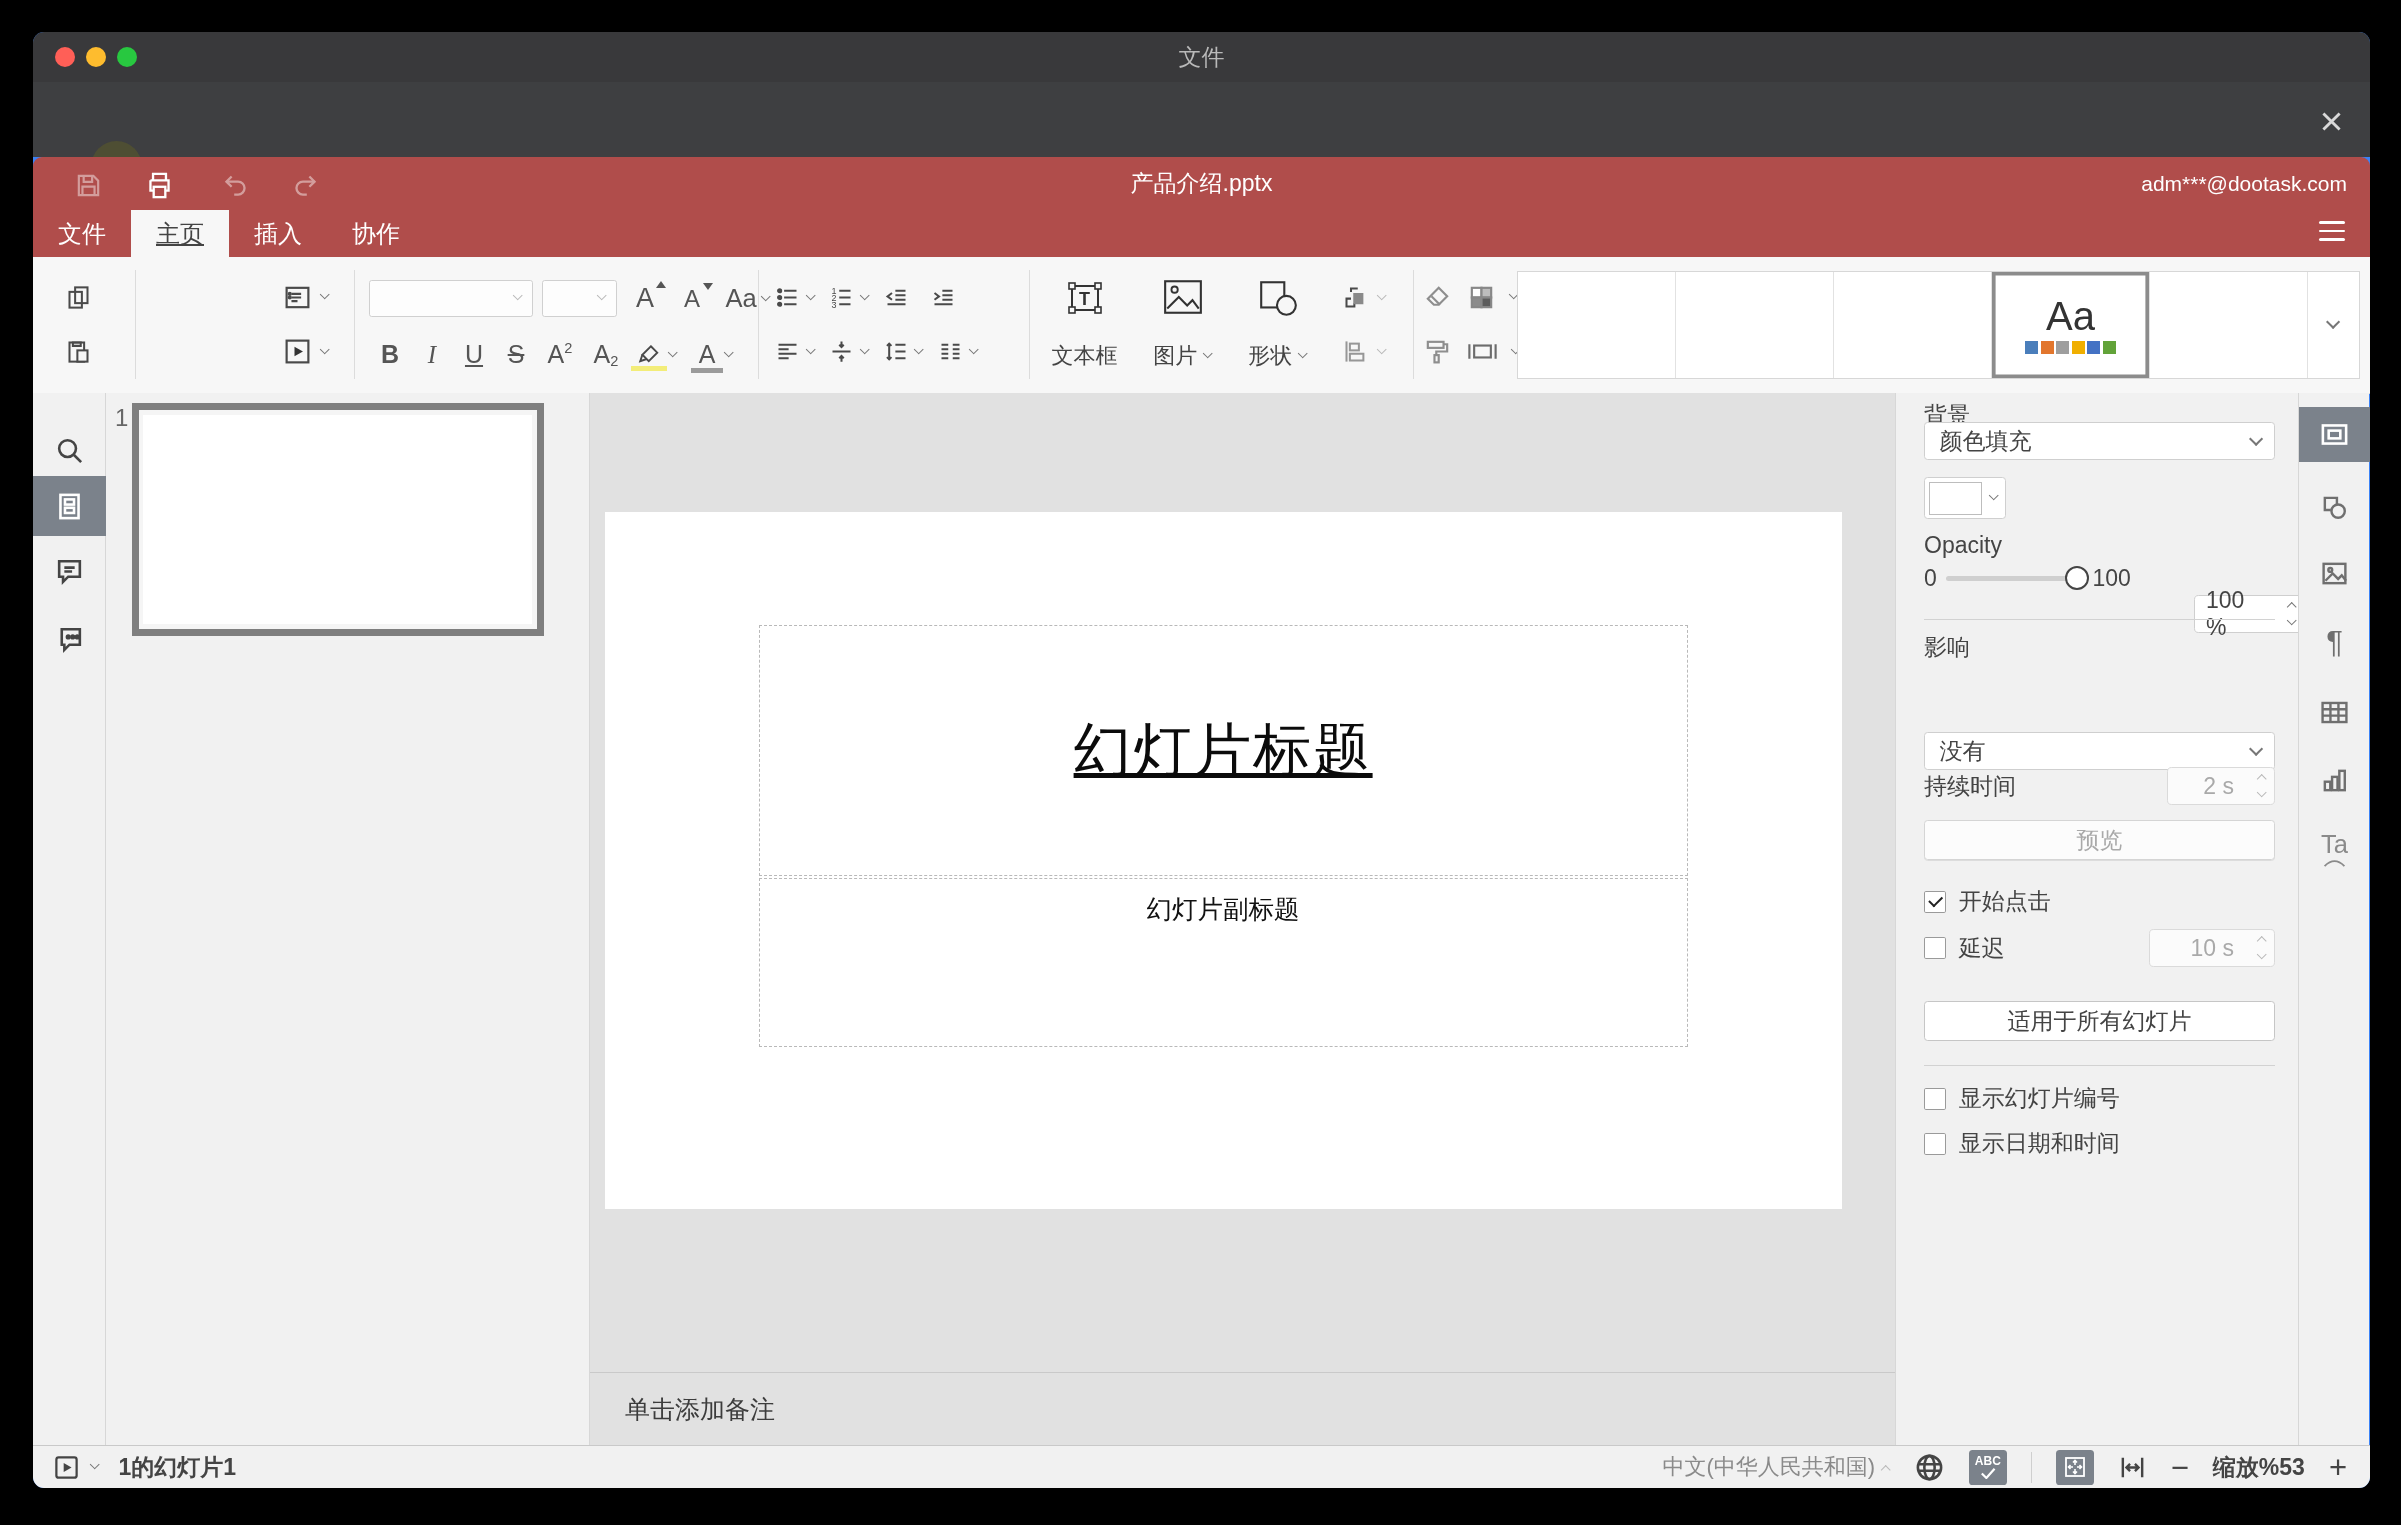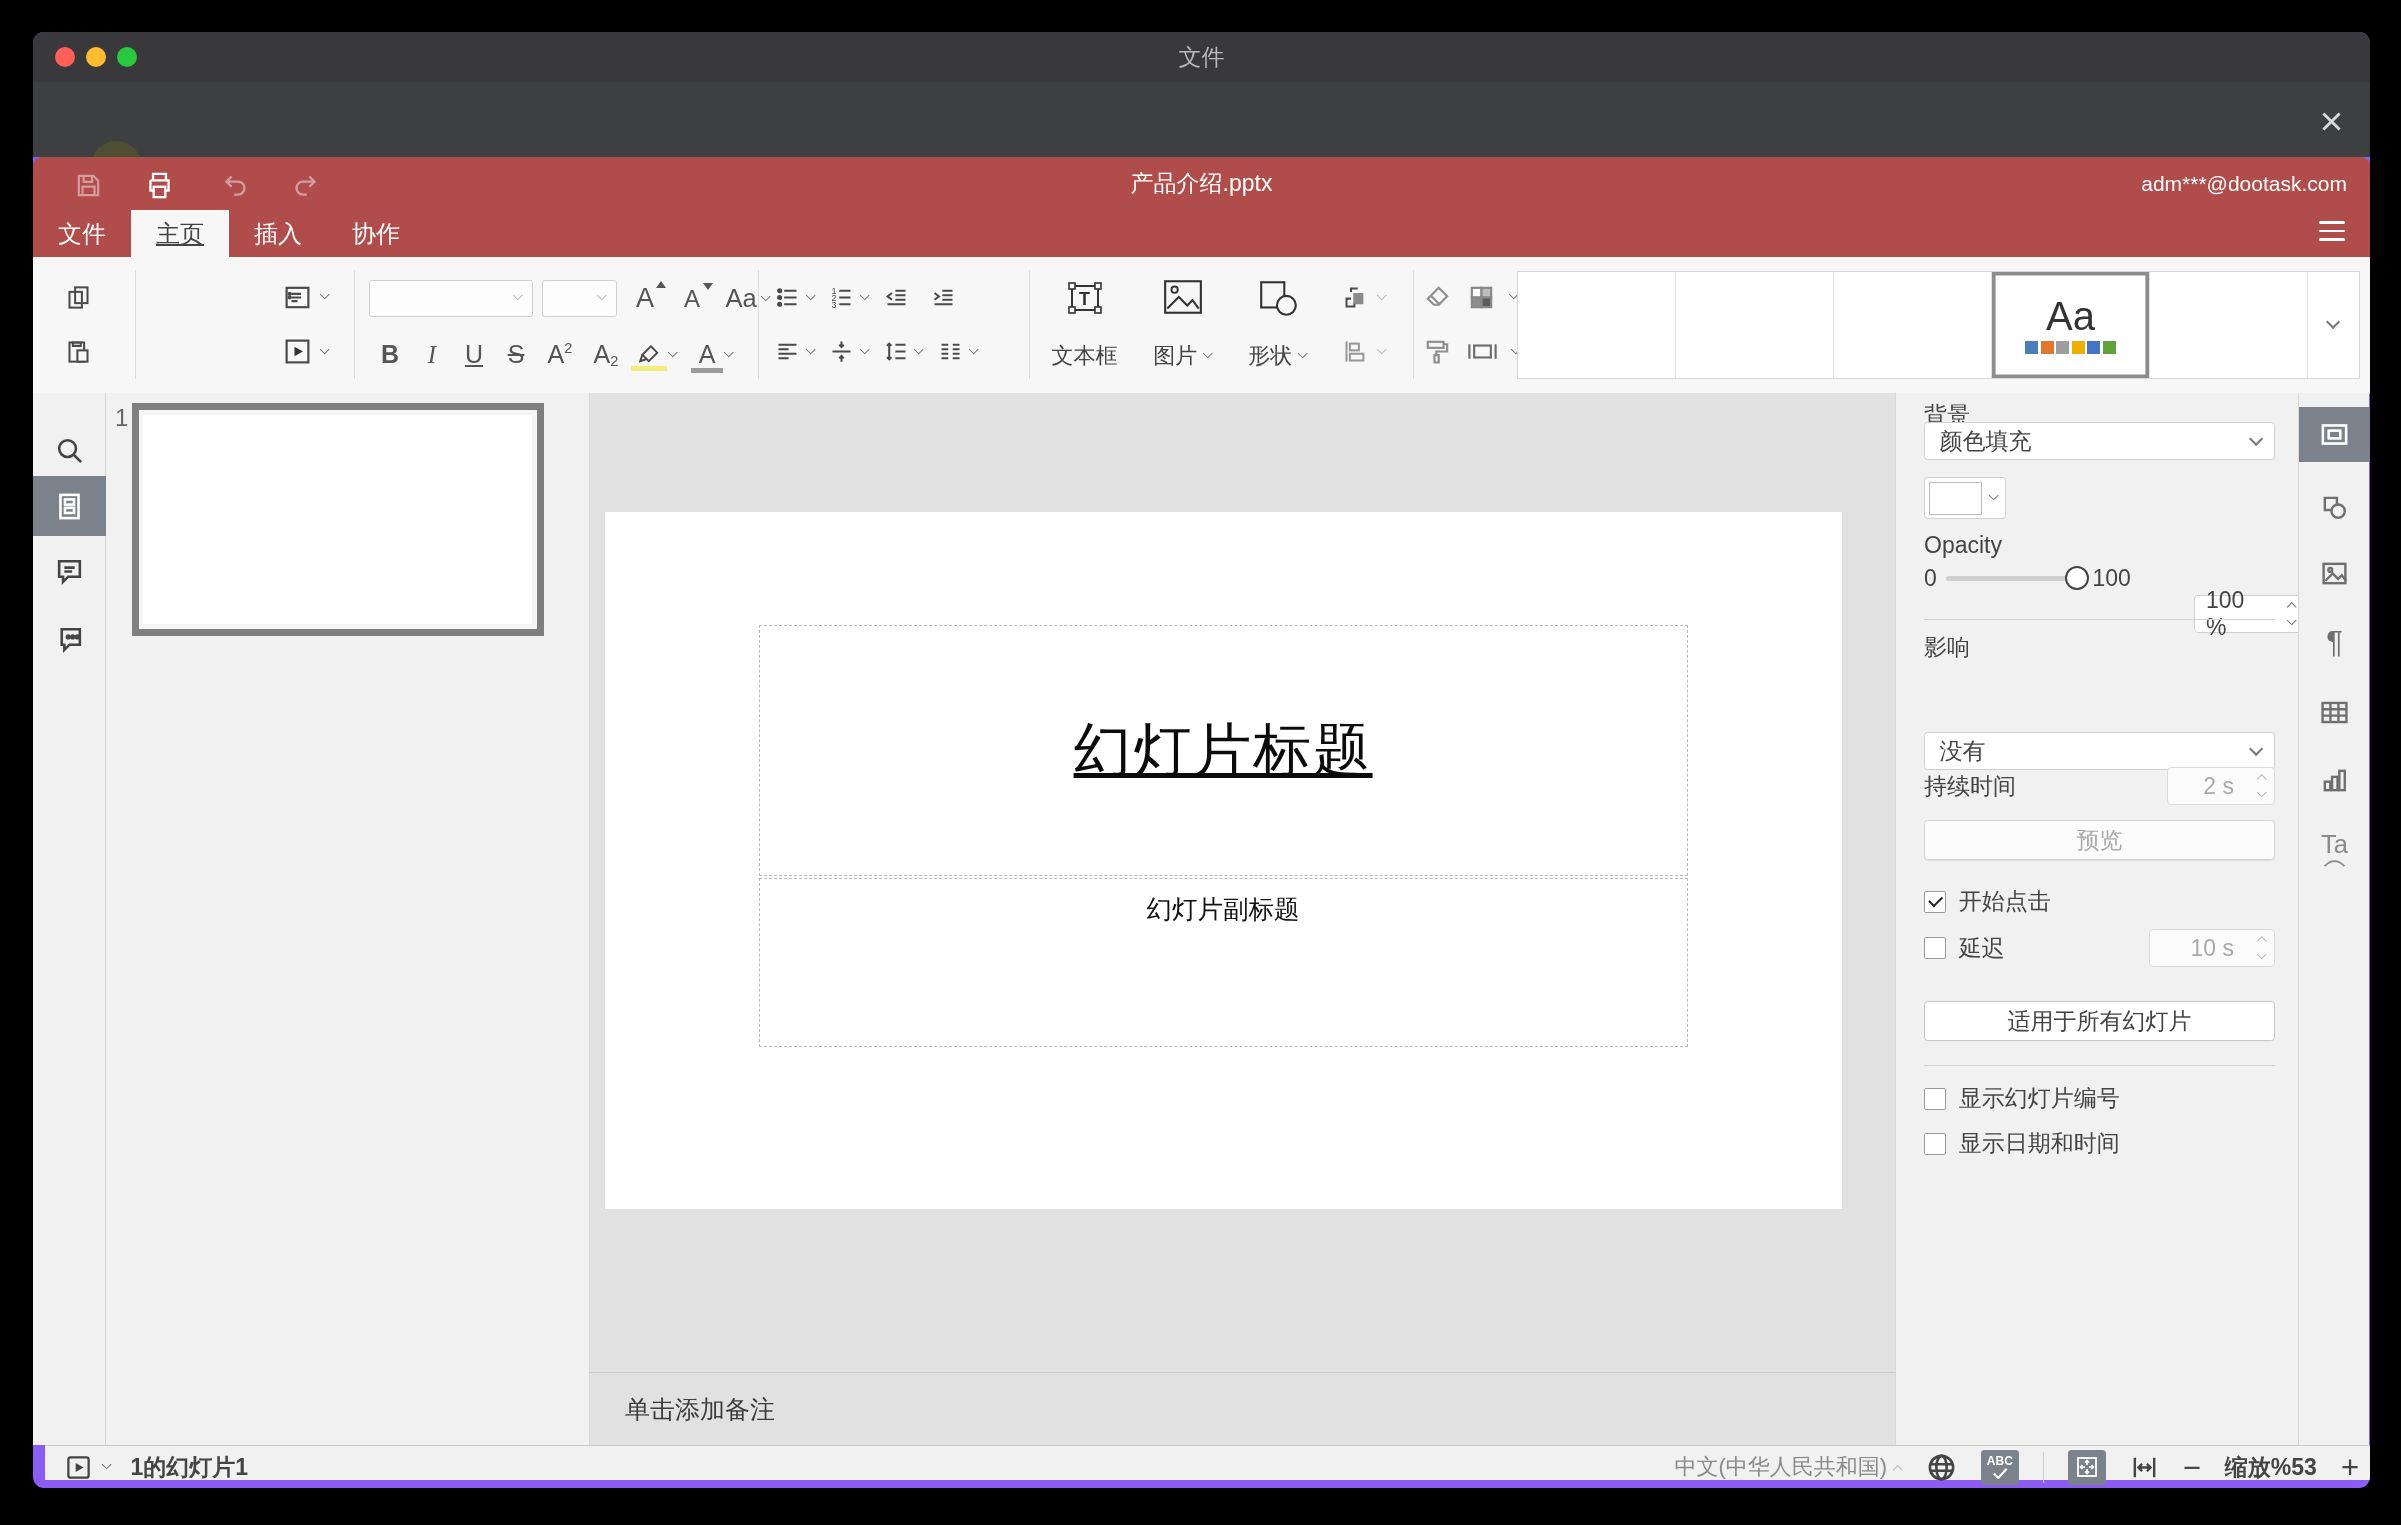--- a/index.html
+++ b/index.html
@@ -1,19 +1,19 @@
 <!DOCTYPE html>
 <html style="--header_red: #b04d4b; --titlebar_dark: #39393b; --chrome_dark: #3e3f41; --selected_gray: #7b828b; --toolbar_bg: #f7f7f7; --canvas_bg: #e1e1e1; --traffic_red: #ff5f57; --traffic_yellow: #febc2e; --traffic_green: #28c840;font-size:14.6px"><head>
 <meta charset="utf-8">
 <style>
   html,body{margin:0;padding:0;background:#000;}
   .screen{position:relative;width:2401px;height:1526px;background:#000;overflow:hidden;
     font-family:"Liberation Sans","DejaVu Sans",sans-serif;-webkit-font-smoothing:antialiased;}
   .window{position:absolute;left:33px;top:32px;width:2337px;height:1456px;border-radius:11px;
-    overflow:hidden;background:#8b5cf6;}
+    overflow:hidden;background:#3b82f6;}
   
   .titlebar{position:absolute;left:0;top:0;width:100%;height:50px;background:var(--titlebar_dark,#39393b);}
   .tl{position:absolute;top:14.6px;width:20px;height:20px;border-radius:50%;}
   .tb-title{position:absolute;left:0;top:0;width:100%;height:50px;display:flex;align-items:center;justify-content:center;
     color:#b9b9b9;font-size:23px;}
   
   .darkzone{position:absolute;left:0;top:50px;width:100%;height:75px;background:var(--chrome_dark,#3e3f41);}
   .avatar{position:absolute;left:58px;top:59px;width:51px;height:51px;border-radius:50%;background:#4e4e33;}
   .close-x{position:absolute;left:2277px;top:68px;width:42px;height:42px;display:flex;align-items:center;justify-content:center;cursor:pointer;}
   .close-x svg{stroke:#d9d9d9;stroke-width:3.2;fill:none;}
@@ -110,21 +110,21 @@
   .rp-btn{height:40px;border:0.9px solid #c6c6c6;border-radius:3.6px;background:#fff;display:flex;align-items:center;
     justify-content:center;font-size:23px;color:#444;cursor:pointer;}
   .rp-btn.disabled{color:#a9a9a9;border-color:#d5d5d5;background:#fcfcfc;cursor:default;}
   
   .rightrail{position:absolute;left:2265px;top:0;width:71px;height:100%;background:#f1f1f1;border-left:0.9px solid #d7d7d7;box-sizing:border-box;}
   .rr-btn{position:absolute;left:0;width:71px;height:55px;display:flex;align-items:center;justify-content:center;cursor:pointer;color:#6f6f6f;}
   .rr-btn svg{stroke:#6f6f6f;fill:none;stroke-width:2;}
   .rr-btn.selected{background:var(--selected_gray,#7b828b);}
   .rr-btn.selected svg{stroke:#fff;}
   
-  .statusbar{position:absolute;left:12px;top:1413px;width:100%;height:35px;background:#f1f1f1;border-top:0.9px solid #c9c9c9;box-sizing:border-box;text-align:right;}
+  .statusbar{position:absolute;left:0;top:1413px;width:100%;height:43px;background:#f1f1f1;border-top:0.9px solid #c9c9c9;box-sizing:border-box;text-align:right;}
   .sb-left{position:absolute;left:20px;top:0;height:42px;display:flex;align-items:center;gap:11px;}
   .sb-right{position:absolute;right:23px;top:0;height:42px;display:flex;align-items:center;gap:24px;}
   .sb-txt{font-size:23px;color:#444;}
   .sb-dim{font-size:22px;color:#8a8a8a;display:flex;align-items:center;gap:7.3px;cursor:pointer;}
   .sb-badge{width:38px;height:35px;background:var(--selected_gray,#7b828b);border-radius:3.6px;display:flex;flex-direction:column;
     align-items:center;justify-content:center;cursor:pointer;}
   .sb-sep{width:0.9px;height:31px;background:#cfcfcf;}
   .sb-ibtn{display:flex;align-items:center;justify-content:center;cursor:pointer;}
   .sb-ibtn svg{stroke:#444;fill:none;stroke-width:2;}
   .zoomtxt{font-size:23px;color:#444;font-weight:bold;}

